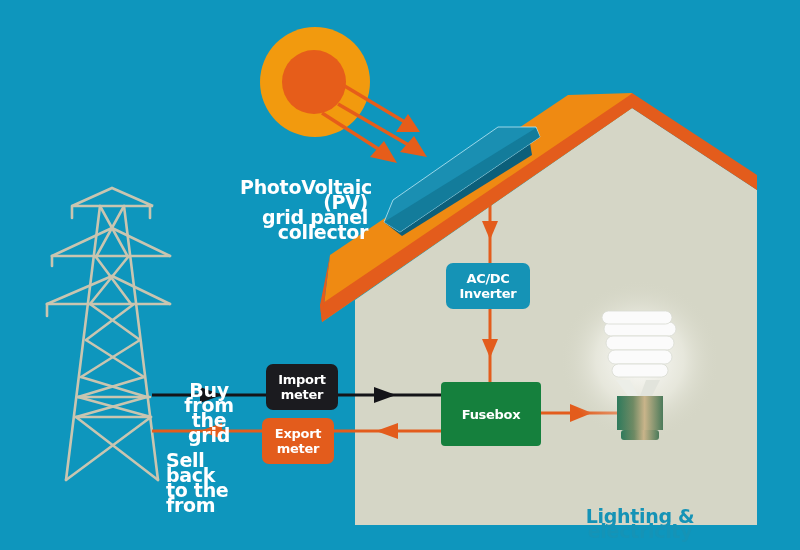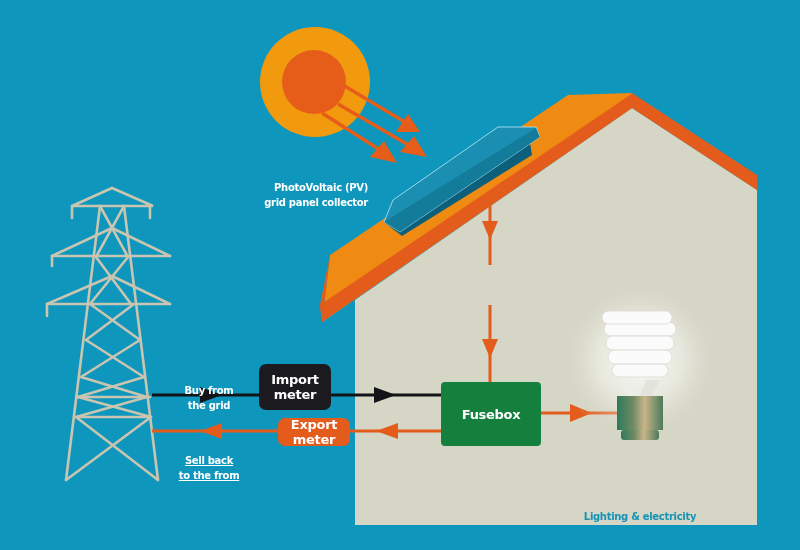--- a/index.html
+++ b/index.html
@@ -1,19 +1,19 @@
 <!DOCTYPE html>
 <html><head>
 <meta charset="utf-8">
 <style>
   html, body { margin:0; padding:0; }
   body { width:800px; height:550px; overflow:hidden; background:#0e96bd; font-family:"DejaVu Sans", sans-serif; }
   #stage { position:relative; width:800px; height:550px; }
   svg#art { position:absolute; left:0; top:0; }
-  .lbl { position:absolute; color:#fff; font-weight:bold; font-size:10px; line-height:15px; letter-spacing:-0.3px; }
+  .lbl { position:absolute; color:#fff; font-weight:bold; font-size:19px; line-height:15px; letter-spacing:-0.3px; }
   .box { position:absolute; border-radius:7px; color:#fff; font-weight:bold; font-size:13px; line-height:15px; display:flex; align-items:center; justify-content:center; text-align:center; letter-spacing:-0.3px; }
   .box span { display:block; }
 </style>
 </head>
 <body>
 
 <div id="stage">
 
 <svg id="art" width="800" height="550" viewBox="0 0 800 550">
   <defs>
@@ -131,38 +131,44 @@
 <div class="lbl" style="left:240px; top:180px; text-align:right; width:128px;">
   <div>PhotoVoltaic (PV)</div>
   <div>grid panel collector</div>
 </div>
 
 <div class="lbl" style="left:174px; top:351px; text-align:center; width:70px;margin-top:32px;">
   <div>Buy from</div>
   <div>the grid</div>
 </div>
 
-<div class="lbl" style="left:166px; top:453px; text-align:center; width:86px;text-decoration:underline;">
+<div class="lbl" style="left:166px; top:453px; width:86px;">
   <div>Sell back</div>
   <div>to the from</div>
 </div>
 
 <div class="lbl" style="left:560px; top:461px; text-align:center; width:160px; color:#1593b6;margin-top:48px;">
   <div>Lighting &amp; electricity</div>
 </div>
 
+<div class="box" style="left:446px; top:263px; width:84px; height:46px; background:#1593b6;">
+  <div>
+    <span>AC/DC</span>
+    <span>Inverter</span>
+  </div>
+</div>
 
-<div class="box" style="left:259px; top:364px; width:72px; height:46px; background:#1b1b1f;">
+<div class="box" style="left:266px; top:364px; width:72px; height:46px; background:#1b1b1f;">
   <div>
     <span>Import</span>
     <span>meter</span>
   </div>
 </div>
 
-<div class="box" style="left:278px; top:418px; width:72px; height:28px; background:#e35c1c;">
+<div class="box" style="left:262px; top:418px; width:72px; height:46px; background:#e35c1c;">
   <div>
     <span>Export</span>
     <span>meter</span>
   </div>
 </div>
 
 <div class="box" style="left:441px; top:382px; width:100px; height:64px; background:#15803d; border-radius:4px;">
   <span>Fusebox</span>
 </div>
 

